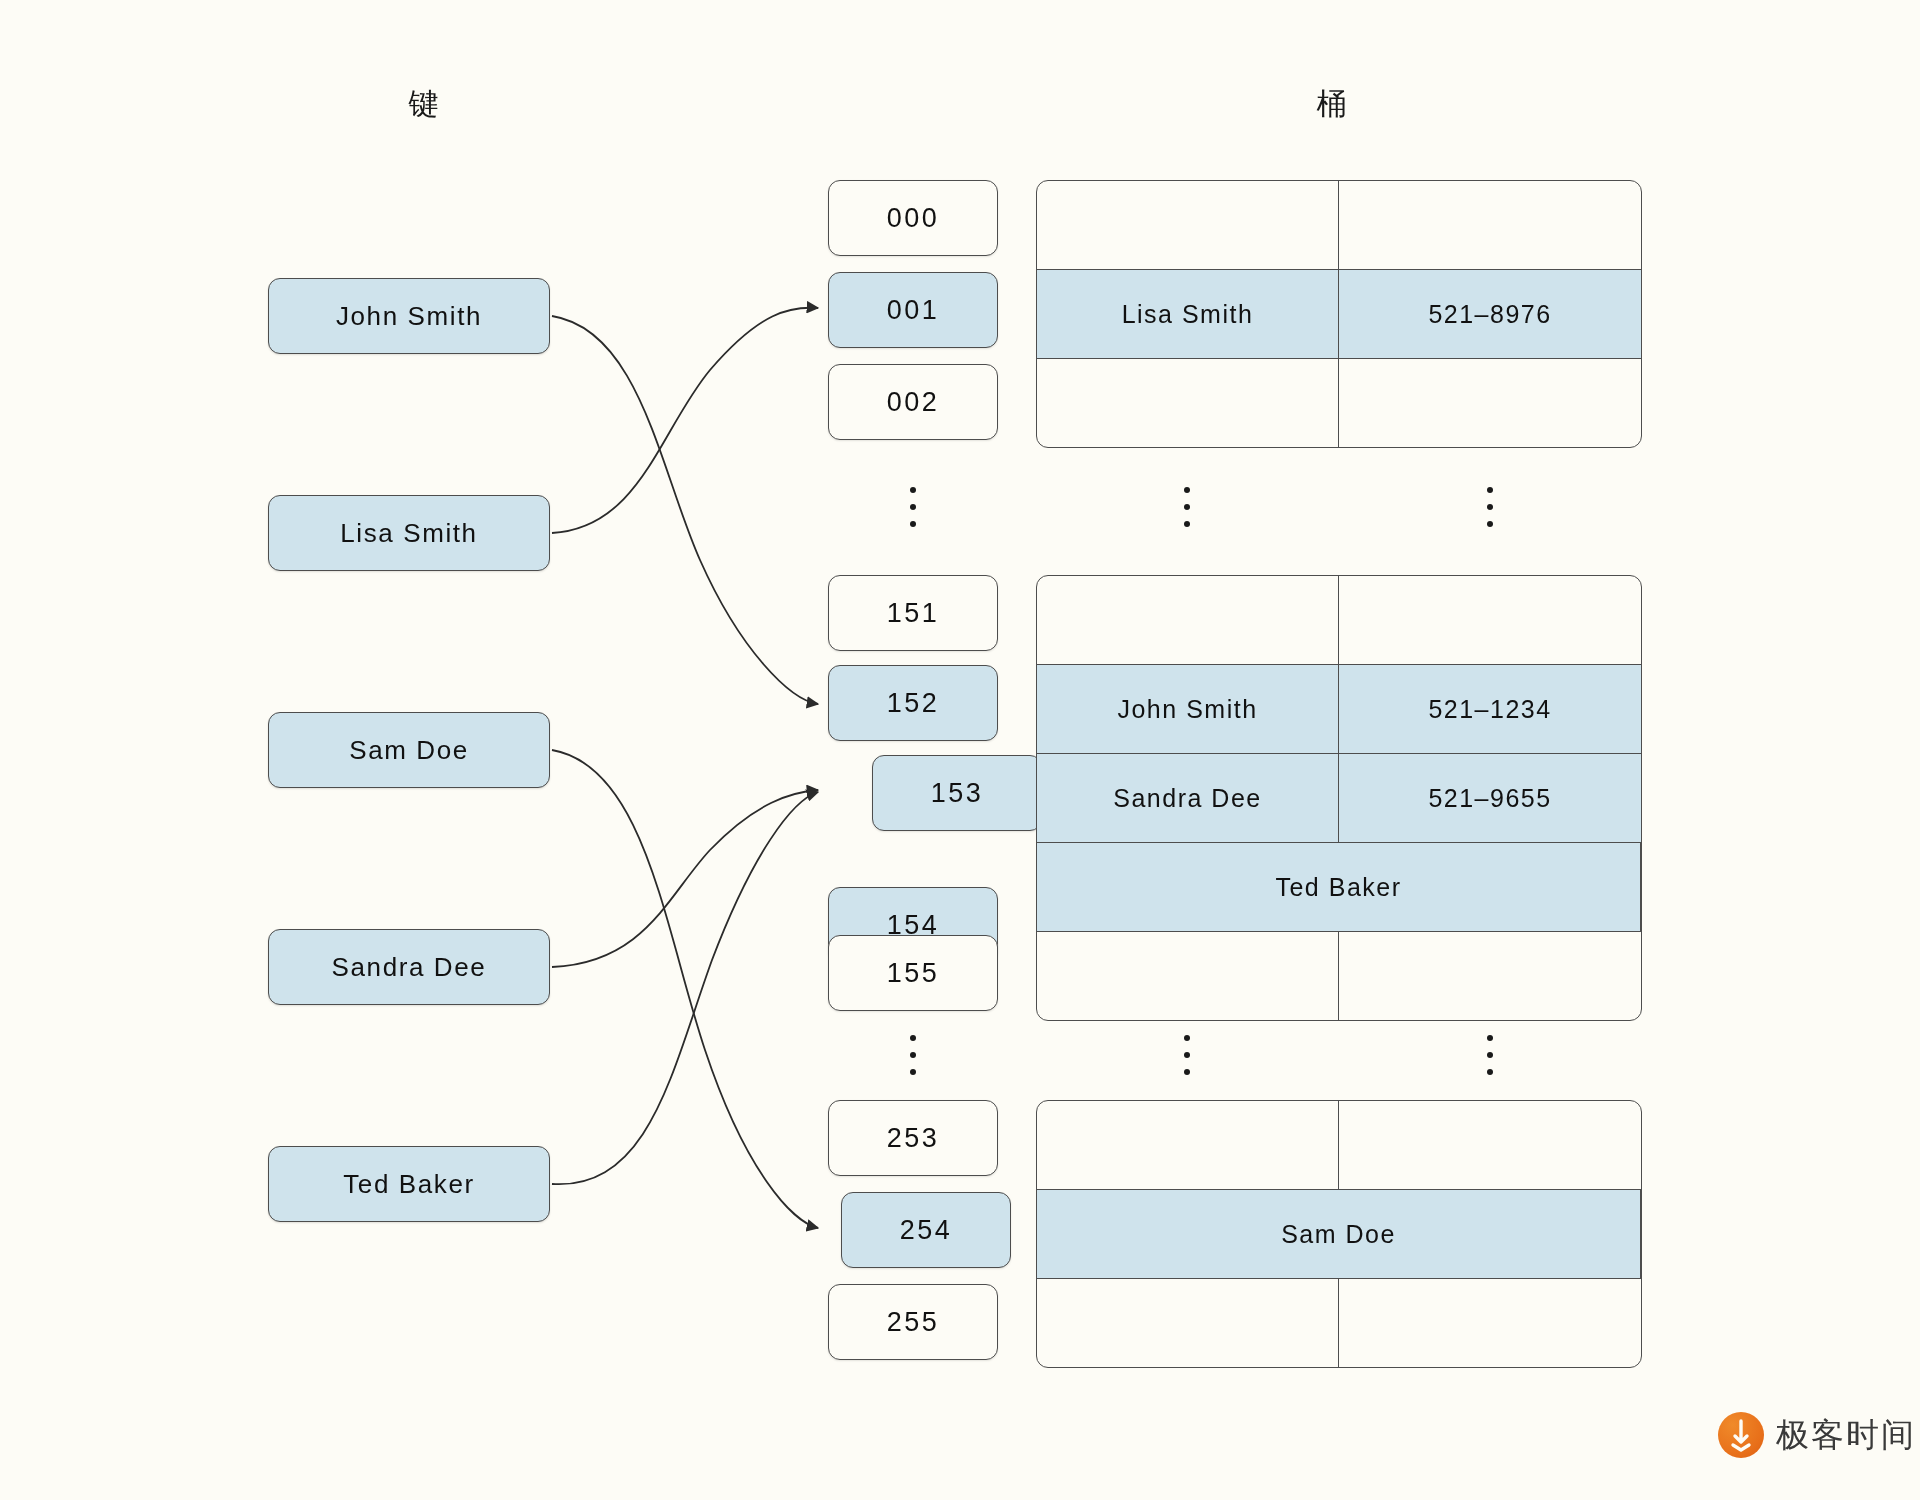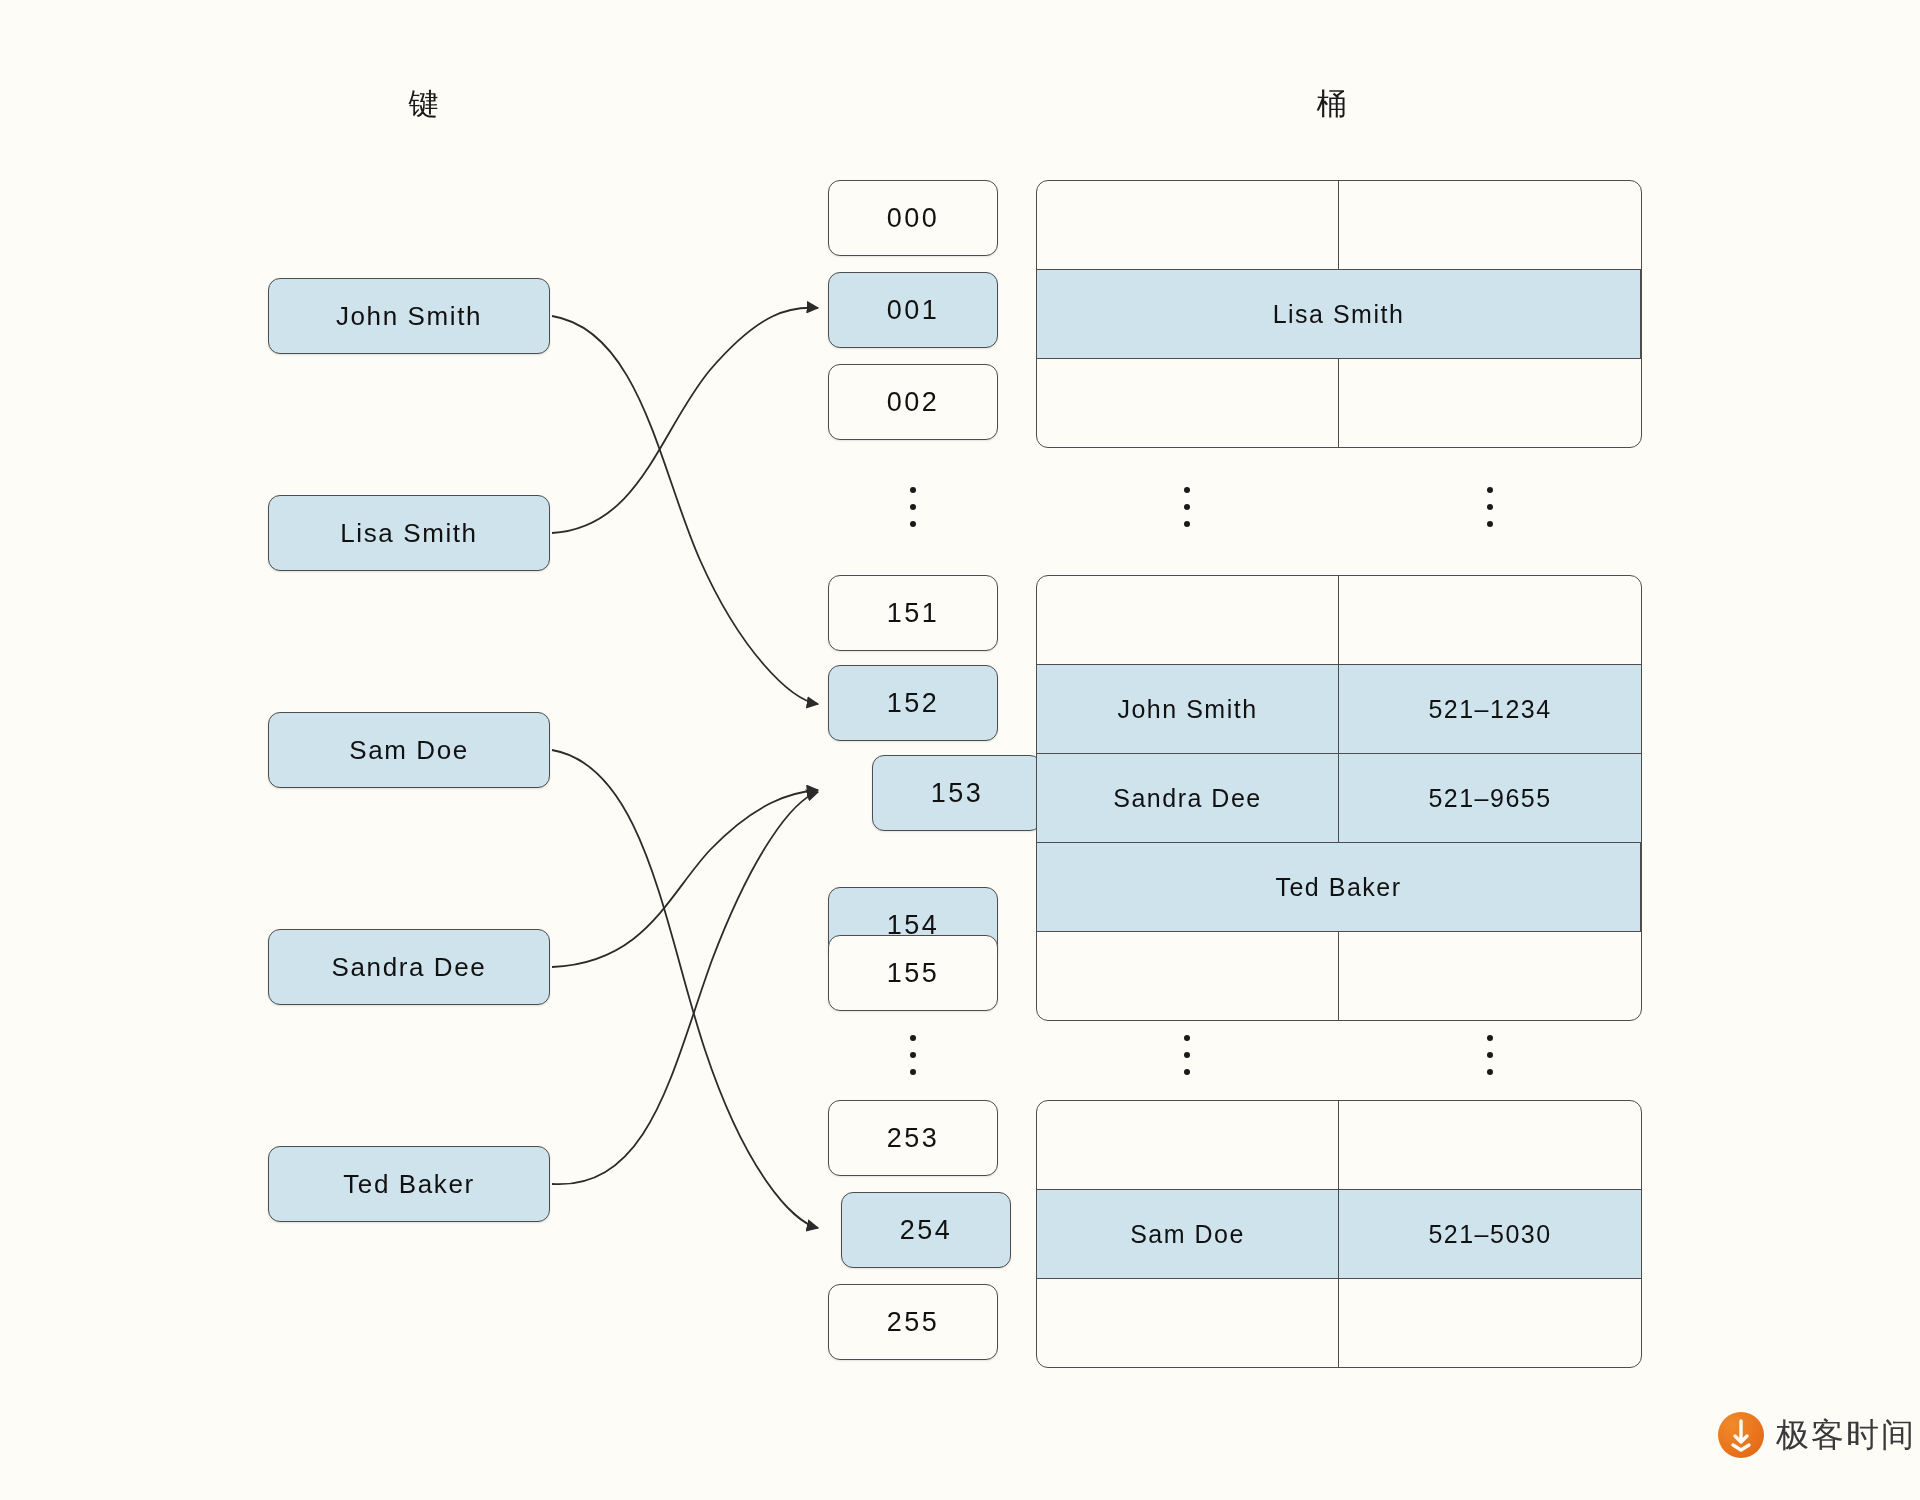--- a/index.html
+++ b/index.html
@@ -242,20 +242,21 @@
     </div>
 
   <div id="bucket-tables">
       <div class="bucket-table" style="top: 180px;">
         <div class="brow">
           <div class="bcell left"></div>
           <div class="bcell right"></div>
         </div>
         <div class="brow filled">
           <div class="bcell left">Lisa Smith</div>
+          <div class="bcell right">521–8976</div>
         </div>
         <div class="brow">
           <div class="bcell left"></div>
           <div class="bcell right"></div>
         </div>
       </div>
       <div class="bucket-table" style="top: 575px;">
         <div class="brow">
           <div class="bcell left"></div>
           <div class="bcell right"></div>
@@ -276,21 +277,20 @@
           <div class="bcell right"></div>
         </div>
       </div>
       <div class="bucket-table" style="top: 1100px;">
         <div class="brow">
           <div class="bcell left"></div>
           <div class="bcell right"></div>
         </div>
         <div class="brow filled">
           <div class="bcell left">Sam Doe</div>
-          <div class="bcell right">521–5030</div>
         </div>
         <div class="brow">
           <div class="bcell left"></div>
           <div class="bcell right"></div>
         </div>
       </div>
     </div>
 
   <div id="ellipsis-layer">
       <div class="vdots" style="left: 906px; top: 487px;">

